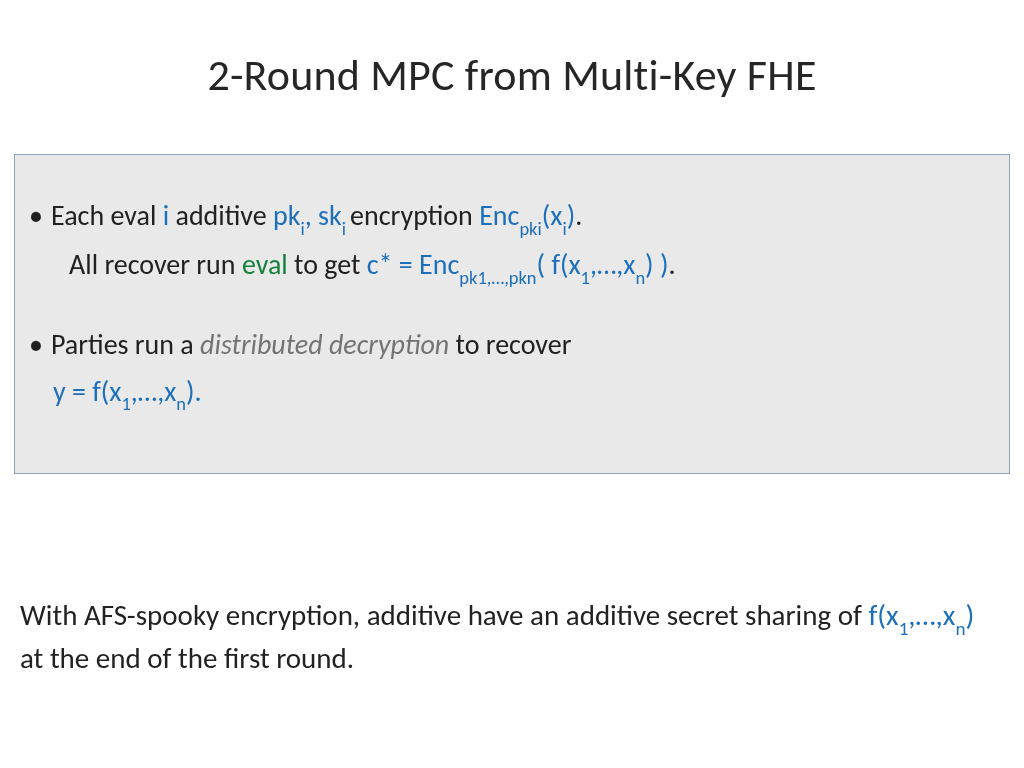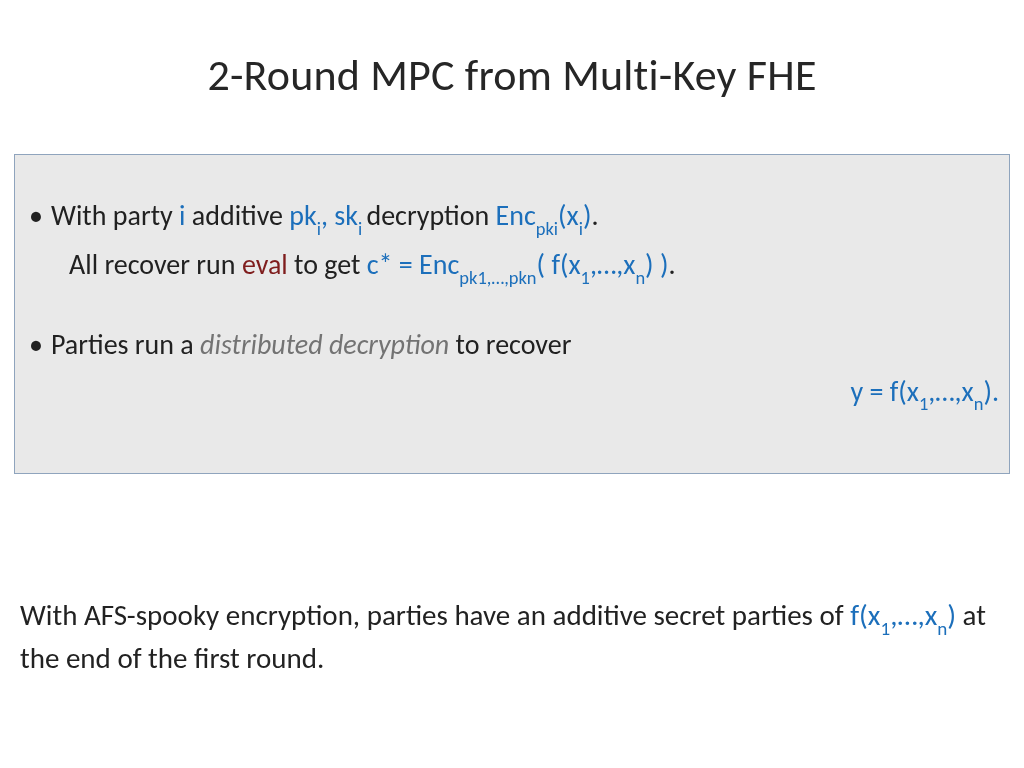--- a/index.html
+++ b/index.html
@@ -6,54 +6,54 @@
   html, body { width: 1024px; height: 768px; background: #ffffff; font-family: Calibri, 'Segoe UI', Arial, sans-serif; color: #212121; }
   .slide { width: 1024px; height: 768px; position: relative; }
   .title { text-align: center; font-size: 44px; font-weight: 400; color: #262626; padding-top: 48px; letter-spacing: 0.2px; }
   .box { position: absolute; left: 14px; top: 154px; width: 996px; height: 320px; background: #e9e9e9; border: 1px solid #8fa4bd; padding: 40px 10px 20px 10px; }
   .bullet { font-size: 28px; line-height: 1.5; margin: 0 0 4px 0; display: flex; }
   .bullet .dot { width: 26px; flex: 0 0 26px; text-align: left; padding-left: 4px; }
   .bullet .txt { flex: 1; }
   .cont { font-size: 28px; line-height: 1.55; margin: 0 0 34px 44px; }
   .blue { color: #1c6fbb; }
   .green { color: #737373; font-style: italic; }
-  .green-n { color: #7f1d1d; }
+  .green-n { color: #15803d; }
   sub { font-size: 0.66em; position: relative; bottom: -0.18em; }
   .footer { position: absolute; left: 20px; top: 596px; width: 984px; font-size: 29px; line-height: 1.35; color: #222; }
 </style>
 </head>
 <body>
 
 <div class="slide">
 
   <div class="title">2-Round MPC from Multi-Key FHE</div>
 
   <div class="box">
 
     <div class="bullet">
       <div class="dot">•</div>
       <div class="txt">
-        <span>With party </span><span class="blue">i</span><span> additive </span><span class="blue">pk</span><sub class="blue">i</sub><span class="blue">, </span><span class="blue">sk</span><sub class="blue">i </sub><span>decryption  </span><span class="blue">Enc</span><sub class="blue">pki</sub><span class="blue">(x</span><sub class="blue">i</sub><span class="blue">)</span><span>.</span>
+        <span>Each eval </span><span class="blue">i</span><span> additive </span><span class="blue">pk</span><sub class="blue">i</sub><span class="blue">, </span><span class="blue">sk</span><sub class="blue">i </sub><span>encryption  </span><span class="blue">Enc</span><sub class="blue">pki</sub><span class="blue">(x</span><sub class="blue">i</sub><span class="blue">)</span><span>.</span>
       </div>
     </div>
 
     <div class="cont">
       <span>All recover run </span><span class="green-n">eval</span><span> to get  </span><span class="blue">c* = Enc</span><sub class="blue">pk1,…,pkn</sub><span class="blue">( f(x</span><sub class="blue">1</sub><span class="blue">,…,x</span><sub class="blue">n</sub><span class="blue">) )</span><span>.</span>
     </div>
 
     <div class="bullet">
       <div class="dot">•</div>
       <div class="txt">
         <span>Parties run a </span><span class="green">distributed decryption</span><span> to recover</span>
       </div>
     </div>
 
-    <div class="cont" style="margin-left:28px; margin-bottom:0;text-align:right;">
+    <div class="cont" style="margin-left:28px; margin-bottom:0;">
       <span class="blue">y =  f(x</span><sub class="blue">1</sub><span class="blue">,…,x</span><sub class="blue">n</sub><span class="blue">).</span>
     </div>
 
   </div>
 
   <div class="footer">
-    <span>With AFS-spooky encryption, parties have an additive secret parties of </span><span class="blue">f(x</span><sub class="blue">1</sub><span class="blue">,…,x</span><sub class="blue">n</sub><span class="blue">)</span><span> at the end of the first round.</span>
+    <span>With AFS-spooky encryption, additive have an additive secret sharing of </span><span class="blue">f(x</span><sub class="blue">1</sub><span class="blue">,…,x</span><sub class="blue">n</sub><span class="blue">)</span><span> at the end of the first round.</span>
   </div>
 
 </div>
 
 </body></html>

